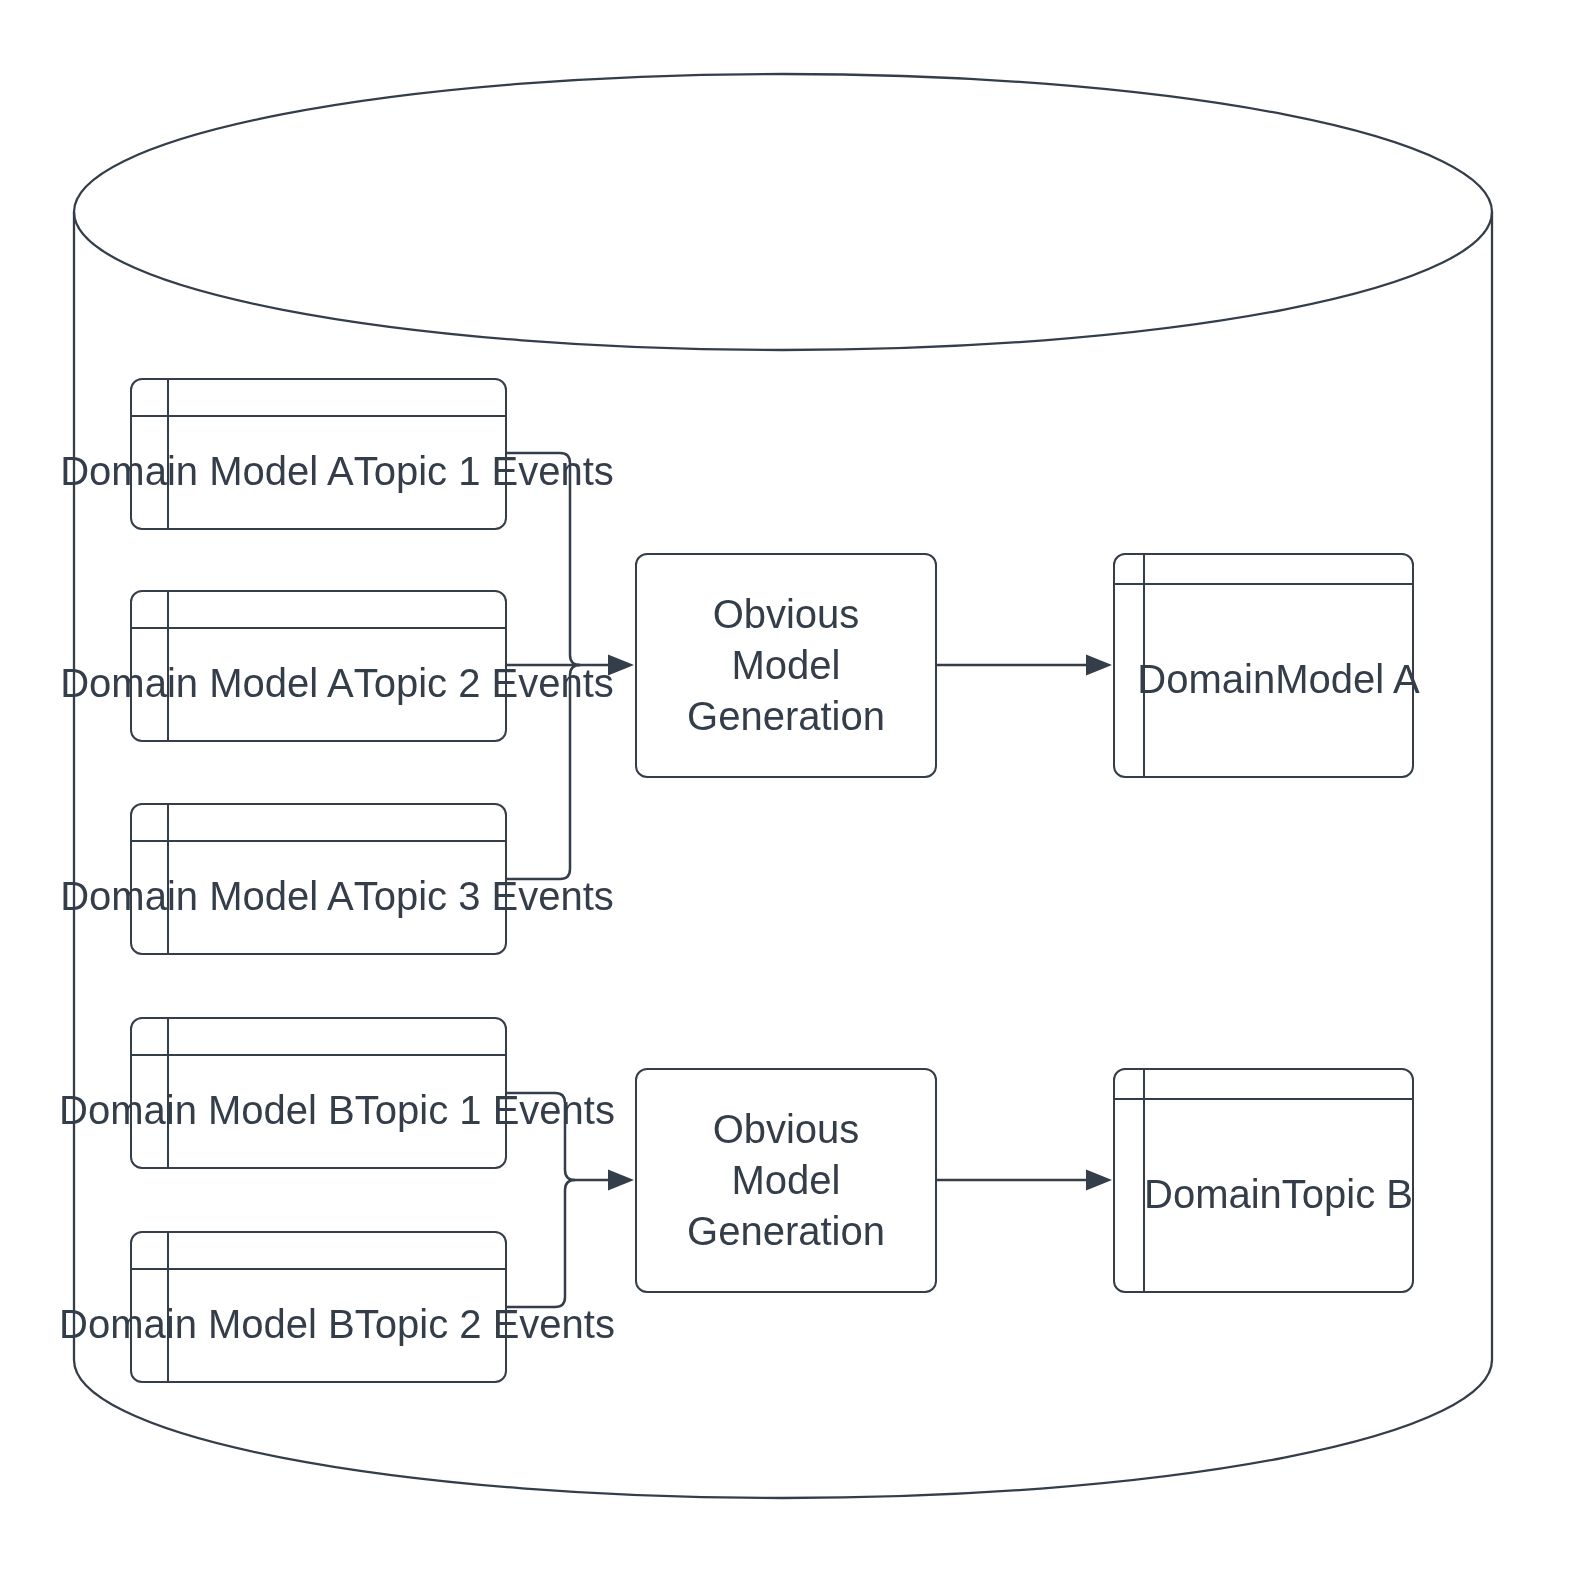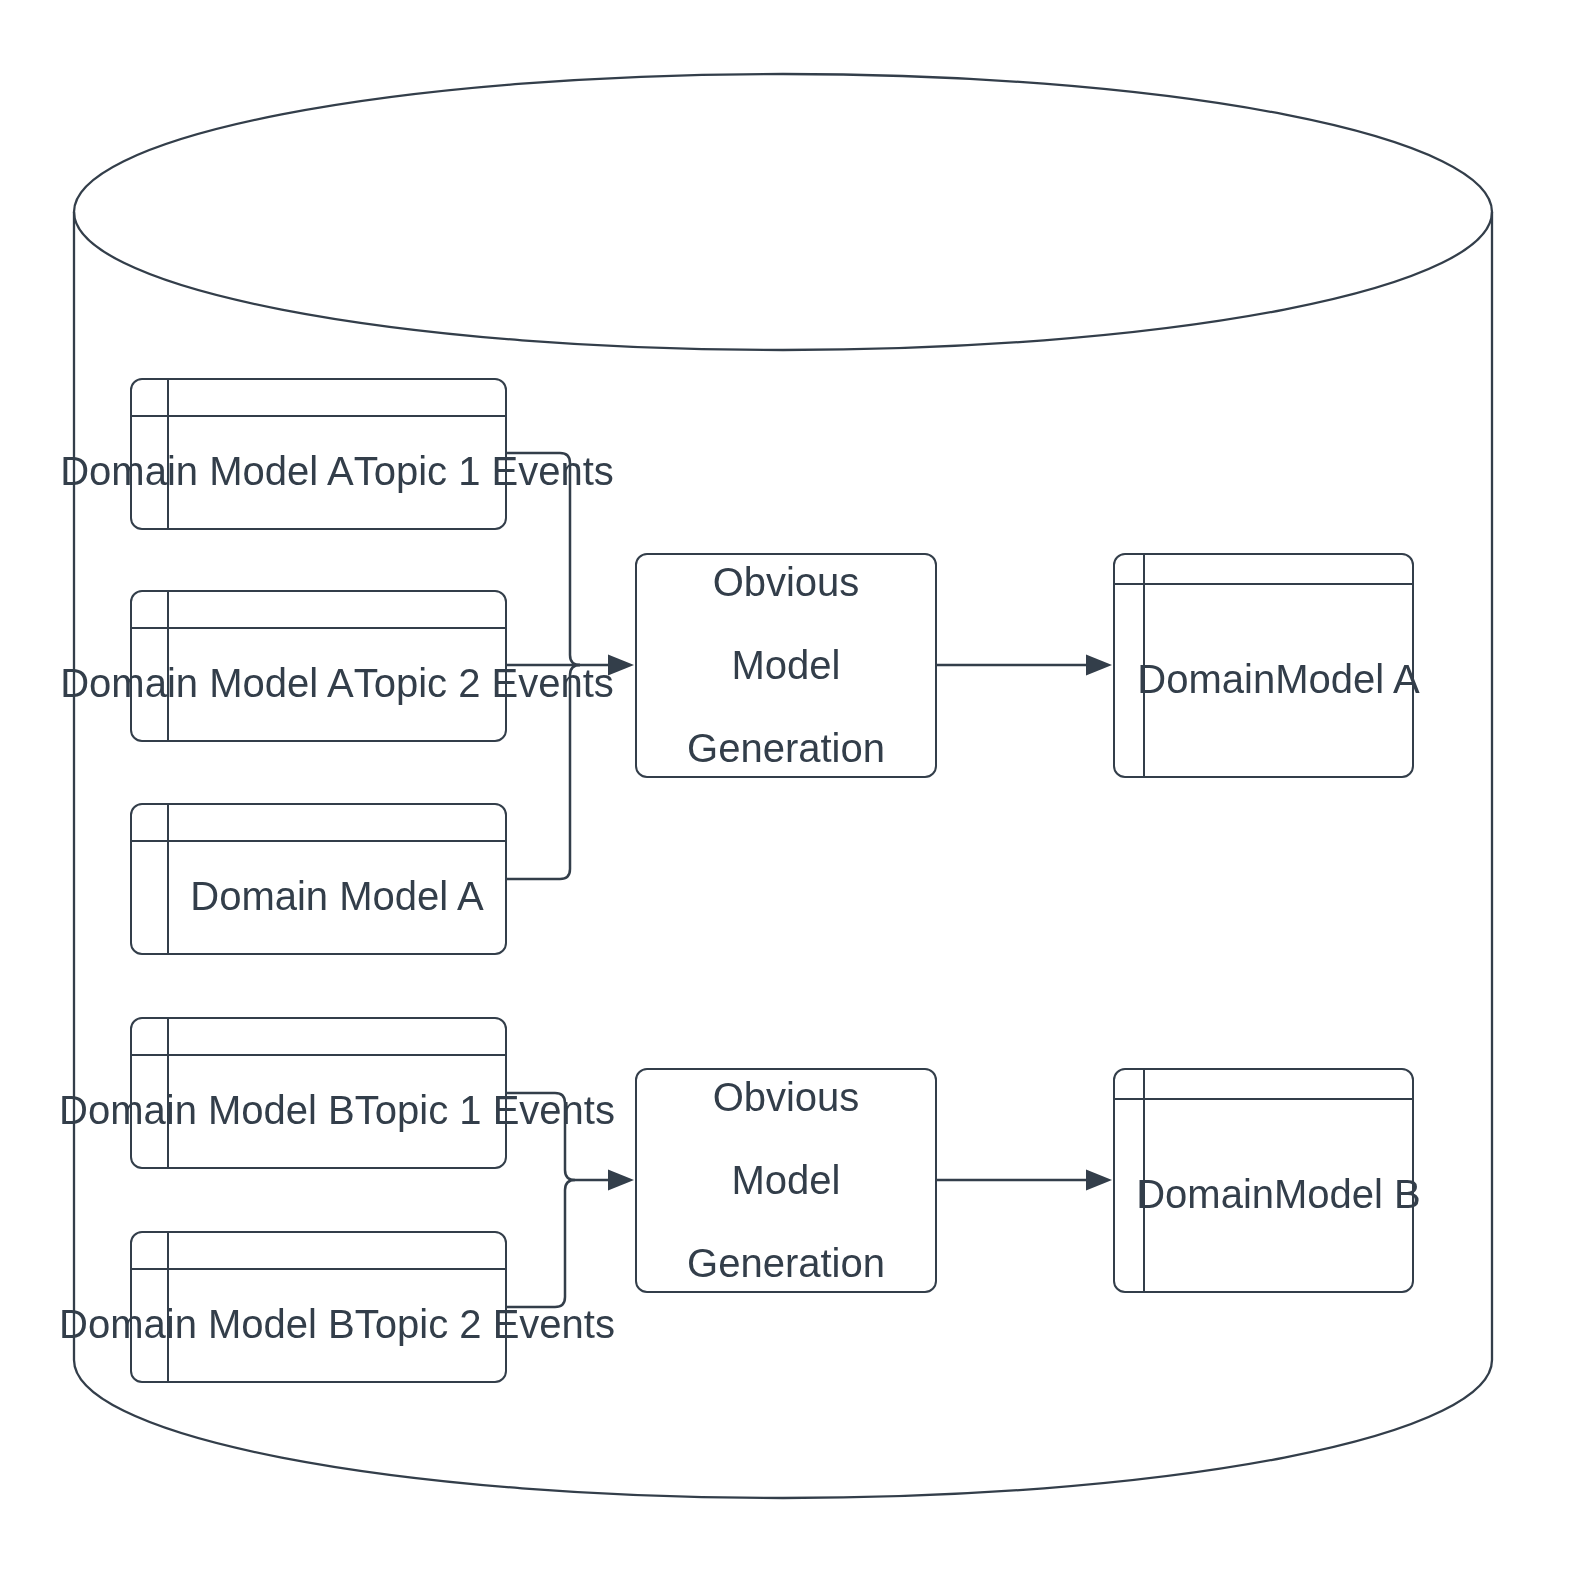--- a/index.html
+++ b/index.html
@@ -60,21 +60,20 @@
     position: absolute;
     inset: 0;
     display: flex;
     flex-direction: column;
     align-items: center;
     justify-content: center;
     text-align: center;
     font-size: 40px;
     line-height: 51px;
     white-space: nowrap;
-    gap: 32px;
   }
   .cyl-label {
     position: absolute;
     left: 633px;
     top: 1437px;
     width: 300px;
     text-align: center;
     font-size: 40px;
     line-height: 51px;
     white-space: nowrap;
@@ -120,20 +119,21 @@
       <span>Domain Model A</span>
       <span>Topic 2 Events</span>
     </div>
   </div>
 
   <div class="shape" style="left:130px; top:803px; width:377px; height:152px;">
     <div class="t-hline"></div>
     <div class="t-vline"></div>
     <div class="t-body">
       <span>Domain Model A</span>
+      <span>Topic 3 Events</span>
     </div>
   </div>
 
   <div class="shape" style="left:130px; top:1017px; width:377px; height:152px;">
     <div class="t-hline"></div>
     <div class="t-vline"></div>
     <div class="t-body">
       <span>Domain Model B</span>
       <span>Topic 1 Events</span>
     </div>
@@ -171,18 +171,18 @@
       <span>Domain</span>
       <span>Model A</span>
     </div>
   </div>
 
   <div class="shape small" style="left:1113px; top:1068px; width:301px; height:225px;">
     <div class="t-hline"></div>
     <div class="t-vline"></div>
     <div class="t-body">
       <span>Domain</span>
-      <span>Model B</span>
+      <span>Topic B</span>
     </div>
   </div>
 
 
 </div>
 
 </body></html>

